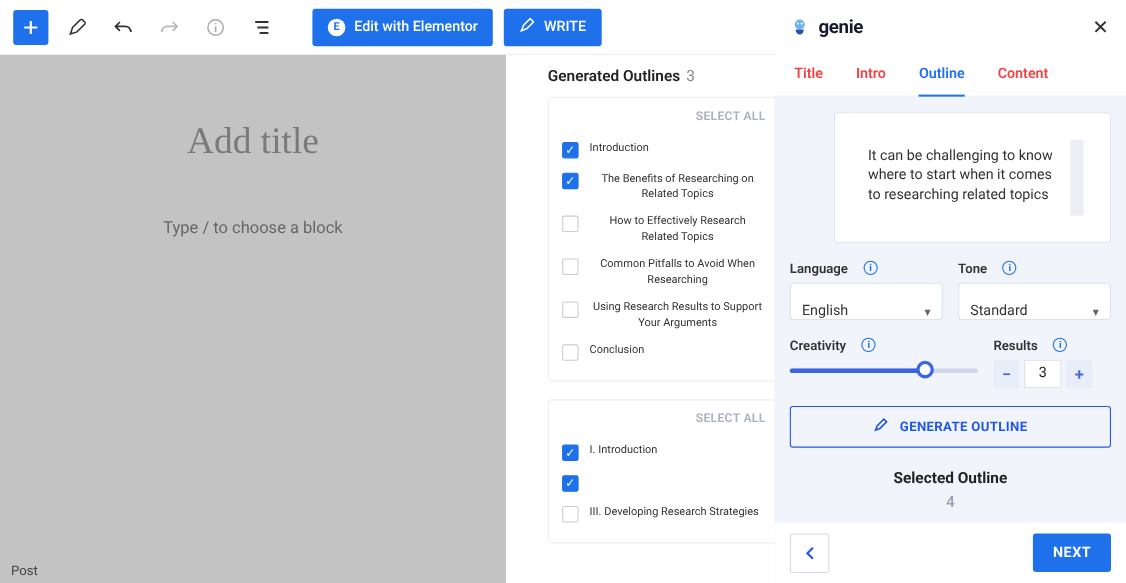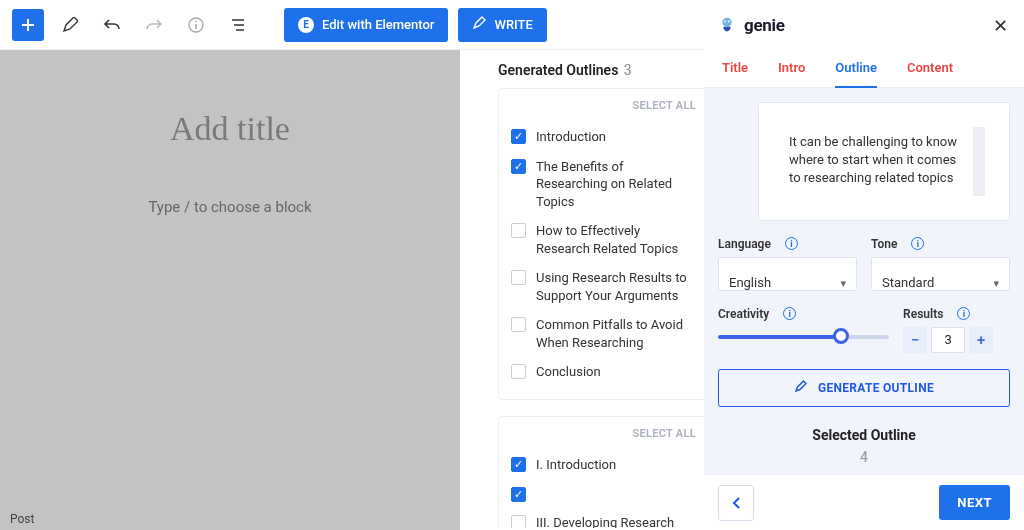--- a/index.html
+++ b/index.html
@@ -14,21 +14,21 @@
   .editor-overlay { position: absolute; inset: 0; background: rgba(210,210,210,0.92); }
   .editor-content { position: absolute; inset: 0; padding-top: 60px; text-align: center; }
   .title-ph { font-family: Georgia, 'Times New Roman', serif; font-size: 34px; color: #7a7a7a; font-weight: 400; }
   .block-ph { margin-top: 50px; color: #666; font-size: 15px; }
   .status { position: absolute; bottom: 0; left: 0; height: 22px; display: flex; align-items: center; padding: 0 10px; font-size: 12px; color: #444; }
   .middle { position: absolute; top: 50px; left: 460px; width: 244px; bottom: 2px; border-right: 3px solid #84cc16; padding: 12px 12px 0 12px; overflow: hidden; margin-left: 26px; }
   .middle h3 { font-size: 14px; font-weight: 600; color: #222; margin-bottom: 10px; }
   .middle h3 .count { color: #888; font-weight: 400; margin-left: 2px;}
   .outline-card { background: #fff; border: 1px solid #eceef3; border-radius: 4px; padding: 10px 12px 12px 12px; margin-bottom: 16px; }
   .select-all { text-align: right; font-size: 11px; letter-spacing: .3px; color: #aab0bc; font-weight: 600; margin-bottom: 10px; }
-  .opt { display: flex; align-items: flex-start; gap: 10px; padding: 6px 0; font-size: 13px; color: #333; line-height: 1.35;}
+  .opt { display: flex; align-items: flex-start; gap: 10px; padding: 6px 0; font-size: 10px; color: #333; line-height: 1.35; text-align: center;}
   .opt .cb { flex: none; width: 15px; height: 15px; border: 1.5px solid #c8ccd6; border-radius: 2px; margin-top: 1px; display: flex; align-items: center; justify-content: center;}
   .opt .cb.checked { background: #1e70eb; border-color: #1e70eb; }
   .opt .cb.checked::after { content: "✓"; color: #fff; font-size: 11px; line-height: 1;}
   .right { position: absolute; top: 0; right: 0; width: 320px; bottom: 0; background: #fff; display: flex; flex-direction: column;}
   .right-top { height: 50px; display: flex; align-items: center; padding: 0 12px; justify-content: space-between;}
   .logo { display: flex; align-items: center; gap: 6px; font-weight: 700; font-size: 17px; color: #1a1a2e; letter-spacing: -0.3px;}
   .close { font-size: 18px; color: #333; padding: 4px;}
   .tabs { display: flex; gap: 30px; padding: 0 18px; border-bottom: 1px solid #eceef3; }
   .tab { padding: 10px 0 12px 0; font-size: 13px; font-weight: 600; color: #ef4444; position: relative; }
   .tab.active { color: #1e70eb; }
@@ -134,25 +134,25 @@
           <div class="opt">
             <span class="cb checked"></span>
             <span>The Benefits of Researching on Related Topics</span>
           </div>
           <div class="opt">
             <span class="cb"></span>
             <span>How to Effectively Research Related Topics</span>
           </div>
           <div class="opt">
             <span class="cb"></span>
+            <span>Common Pitfalls to Avoid When Researching</span>
+          </div>
+          <div class="opt">
+            <span class="cb"></span>
             <span>Using Research Results to Support Your Arguments</span>
-          </div>
-          <div class="opt">
-            <span class="cb"></span>
-            <span>Common Pitfalls to Avoid When Researching</span>
           </div>
           <div class="opt">
             <span class="cb"></span>
             <span>Conclusion</span>
           </div>
         </div>
     </div>
 
     <div class="outline-card">
       <div class="select-all">SELECT ALL</div>

